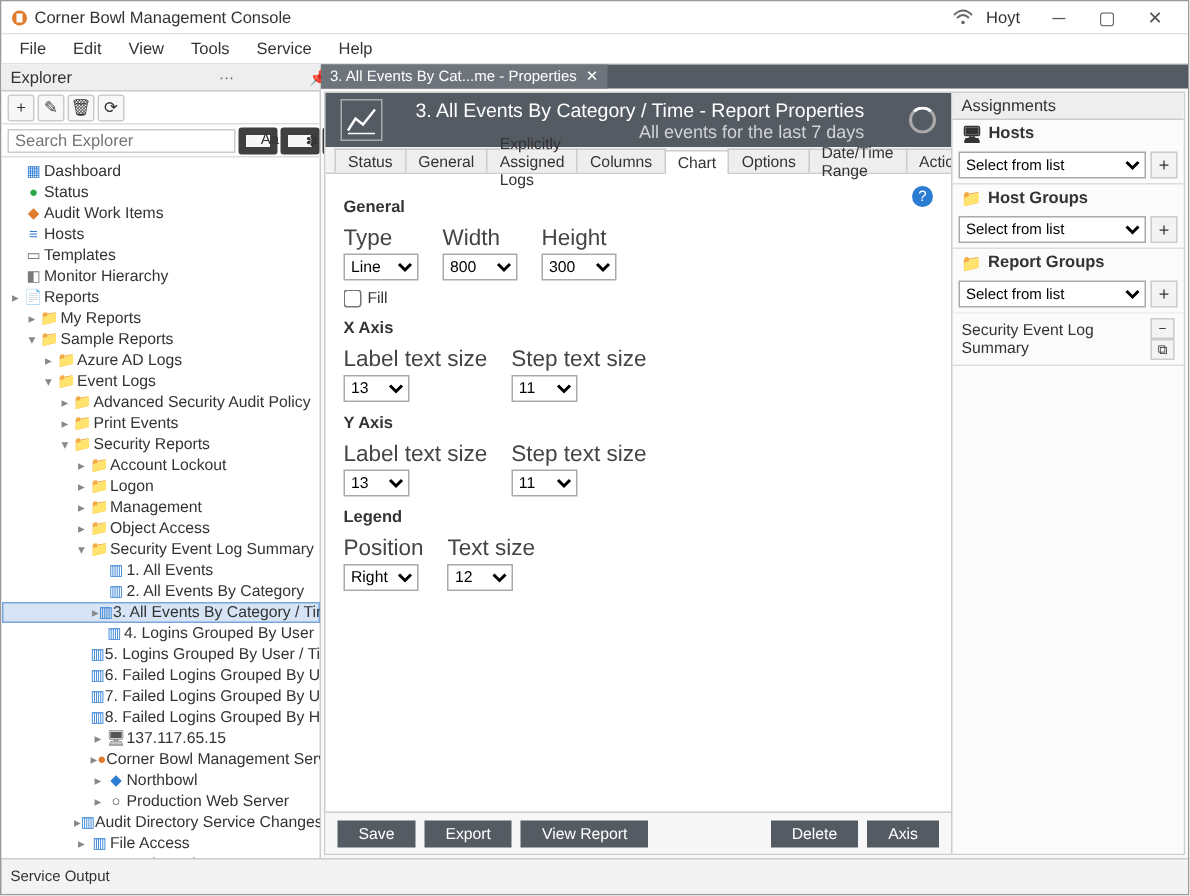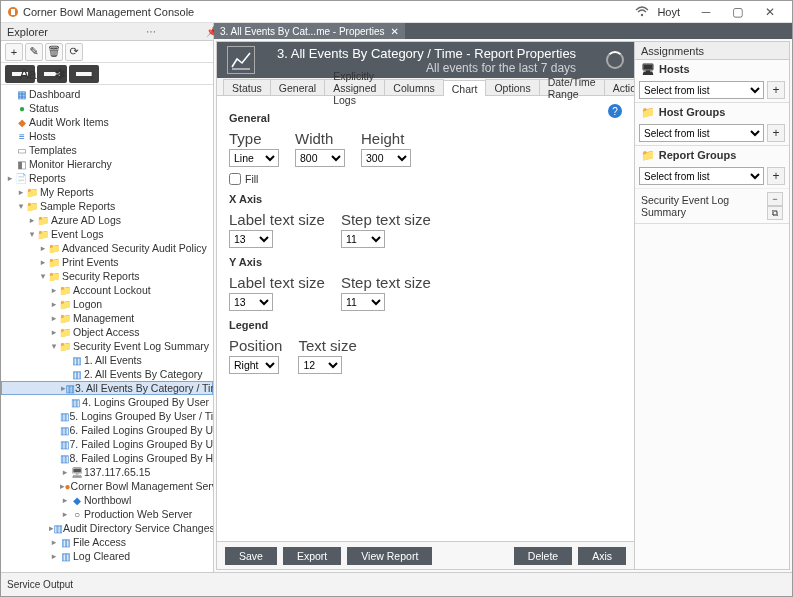--- a/index.html
+++ b/index.html
@@ -14,21 +14,21 @@
 .menubar .spacer { flex:1; }
 .body { flex:1; display:flex; min-height:0; }
 .left { width:213px; border-right:1px solid #ccc; display:flex; flex-direction:column; background:#fff; }
 .panelhead { height:18px; background:#eee; border-bottom:1px solid #ccc; display:flex; align-items:center; padding:0 6px; font-size:11px; color:#333;gap:48px; }
 .panelhead .pspacer { flex:1; }
 .panelhead .pbtn { width:14px; height:14px; display:inline-flex; align-items:center; justify-content:center; font-size:10px; color:#666; margin-left:2px;}
 .toolbar { height:22px; border-bottom:1px solid #ddd; display:flex; align-items:center; padding:0 4px; gap:2px;}
 .tbtn { width:18px; height:18px; border:1px solid #ccc; display:inline-flex; align-items:center; justify-content:center; font-size:11px; background:#f7f7f7; border-radius:2px;}
 .searchrow { height:22px; border-bottom:1px solid #ddd; display:flex; align-items:center; padding:0 4px; gap:2px; }
 .searchrow input { flex:1; height:16px; border:1px solid #ccc; font-size:11px; padding:0 4px; }
-.sbtn { width:18px; height:18px; border:7px solid #404040; display:inline-flex; align-items:center; justify-content:center; font-size:14px; background:#f7f7f7; border-radius:2px;padding-left:16px;}
+.sbtn { width:18px; height:18px; border:5px solid #404040; display:inline-flex; align-items:center; justify-content:center; font-size:10px; background:#f7f7f7; border-radius:2px;padding-left:16px;}
 .tree { flex:1; overflow:auto; padding:2px 0; }
 .node { display:flex; align-items:center; height:14px; padding-right:4px; white-space:nowrap; font-size:10.5px; }
 .node.sel { background:#d6e4f5; border:1px solid #7aa7d9; height:14px; }
 .arw { width:10px; display:inline-flex; justify-content:center; color:#888; font-size:9px; }
 .nic { width:14px; display:inline-flex; justify-content:center; align-items:center; font-size:10px; }
 .right { flex:1; display:flex; flex-direction:column; min-width:0; }
 .tabbar { height:16px; background:#555b63; display:flex; align-items:center; }
 .doctab { height:16px; background:#6e747c; color:#fff; font-size:10px; display:flex; align-items:center; padding:0 6px; gap:6px; }
 .doctab .close { font-size:10px; }
 .rcontent { flex:1; display:flex; min-height:0; border:1px solid #ccc; margin:2px; background:#fff; }
@@ -84,37 +84,47 @@
           <path d="M3 6 Q7 2 11 6" stroke="#666" fill="none" stroke-width="1.2"></path>
           <circle cx="7" cy="9" r="1.2" fill="#666"></circle>
         </svg>
     </span>
     <span style="font-size:11px; margin-right:10px;">Hoyt</span>
     <div class="winbtn">─</div>
     <div class="winbtn">▢</div>
     <div class="winbtn">✕</div>
   </div>
 
+  <div class="menubar">
+    <div class="mitem">File</div>
+    <div class="mitem">Edit</div>
+    <div class="mitem">View</div>
+    <div class="mitem">Tools</div>
+    <div class="mitem">Service</div>
+    <div class="mitem">Help</div>
+    <div class="spacer"></div>
+  </div>
 
   <div class="body">
     <div class="left">
       <div class="panelhead">
         <span>Explorer</span>
         <span class="pspacer"></span>
         <span class="pbtn">⋯</span>
         <span class="pbtn">📌</span>
         <span class="pbtn">✕</span>
       </div>
       <div class="toolbar">
         <div class="tbtn">+</div>
         <div class="tbtn">✎</div>
         <div class="tbtn">🗑</div>
         <div class="tbtn">⟳</div>
       </div>
       <div class="searchrow">
+        <input placeholder="Search Explorer" style="">
         <div class="sbtn">Aa</div>
         <div class="sbtn">✽</div>
         <div class="sbtn">↓</div>
       </div>
       <div class="tree" id="tree">
           <div class="node" style="padding-left: 4px;">
             <span class="arw"></span>
             <span class="nic" style="color: rgb(43, 124, 211);">▦</span>
             <span>Dashboard</span>
           </div>

